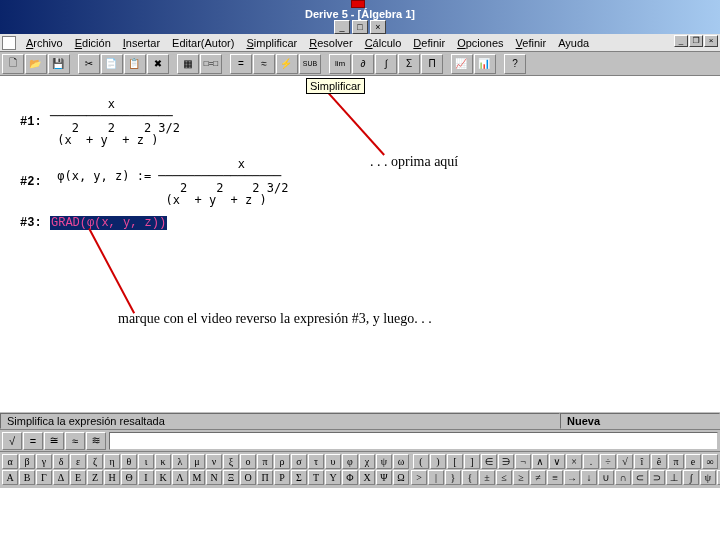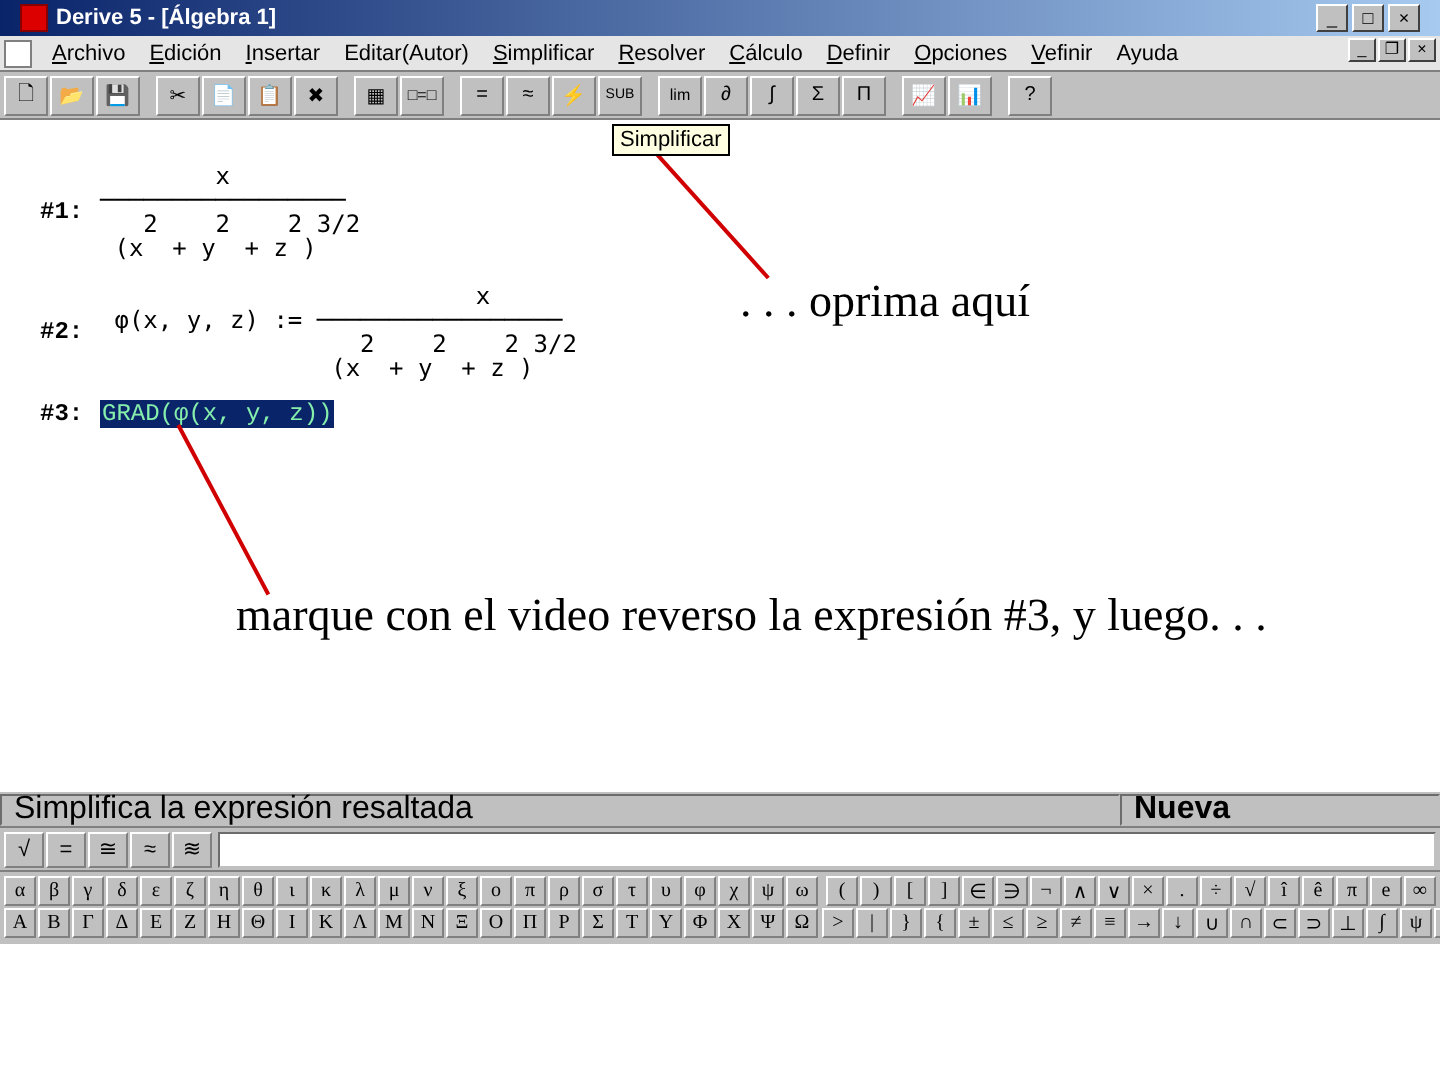--- a/index.html
+++ b/index.html
@@ -1,39 +1,39 @@
 <!DOCTYPE html>
 <html><head>
 <meta charset="utf-8">
 <style>
   * { margin: 0; padding: 0; box-sizing: border-box; }
   body { font-family: "MS Sans Serif", Tahoma, sans-serif; font-size: 11px; background: #fff; width: 720px; height: 540px; overflow: hidden; position: relative; }
-  .titlebar { height: 18px; background: linear-gradient(to right, #0a246a, #a6caf0); color: #fff; display: flex; align-items: center; padding: 0 10px; }
+  .titlebar { height: 34px; background: linear-gradient(to right, #0a246a, #a6caf0); color: #fff; display: flex; align-items: center; padding: 0 10px; flex-direction: column; }
   .titlebar .app-icon { width: 14px; height: 14px; background: #d00; margin-right: 4px; display: inline-block; border: 1px solid #800; }
   .titlebar .title { flex: 1; font-weight: bold; font-size: 11px; }
   .titlebar .win-btns { display: flex; gap: 2px; }
   .titlebar .wbtn { width: 16px; height: 14px; background: #c0c0c0; border: 1px solid #fff; border-right-color: #404040; border-bottom-color: #404040; font-size: 9px; text-align: center; line-height: 12px; color: #000; }
   .menubar { height: 18px; background: #e5e5e5; display: flex; align-items: center; padding: 0 2px; border-bottom: 1px solid #808080; position: relative; }
   .menubar .doc-icon { width: 14px; height: 14px; background: #fff; border: 1px solid #808080; margin-right: 4px; }
   .menubar .mitem { padding: 1px 6px; cursor: default; }
   .menubar .mitem u { text-decoration: underline; }
   .menubar .mdi-btns { position: absolute; right: 2px; top: 1px; display: flex; gap: 1px; }
   .menubar .mdi-btns .wbtn { width: 14px; height: 12px; background: #c0c0c0; border: 1px solid #fff; border-right-color: #404040; border-bottom-color: #404040; font-size: 8px; text-align: center; line-height: 10px; }
   .toolbar { height: 24px; background: #c0c0c0; border-bottom: 1px solid #808080; display: flex; align-items: center; padding: 1px 2px; gap: 1px; }
   .toolbar .tbtn { width: 22px; height: 20px; background: #c0c0c0; border: 1px solid #fff; border-right-color: #808080; border-bottom-color: #808080; display: flex; align-items: center; justify-content: center; font-size: 10px; }
   .toolbar .tsep { width: 6px; }
   .workspace { position: relative; height: 335px; background: #fff; overflow: hidden; }
   .tooltip { position: absolute; left: 306px; top: 2px; background: #ffffe1; border: 1px solid #000; padding: 1px 3px; font-size: 11px; z-index: 10; }
   .expr-row { position: absolute; display: flex; align-items: center; font-family: "Courier New", monospace; font-size: 12px; }
   .expr-label { width: 30px; font-weight: bold; }
   .expr-content { white-space: pre; line-height: 12px; }
-  .highlight { background: #0a246a; color: #86efac; padding: 0 1px; }
-  .annotation { position: absolute; font-family: "Times New Roman", serif; font-size: 23px; color: #000; }
+  .highlight { background: #0a246a; color: #ec4899; padding: 0 1px; }
+  .annotation { position: absolute; font-family: "Times New Roman", serif; font-size: 14px; color: #000; }
   .arrow-line { position: absolute; background: #d00000; transform-origin: top left; height: 2px; }
-  .statusbar { height: 18px; background: #c0c0c0; border-top: 1px solid #fff; display: flex; align-items: center; font-size: 16px; }
+  .statusbar { height: 18px; background: #c0c0c0; border-top: 1px solid #fff; display: flex; align-items: center; font-size: 11px; }
   .statusbar .panel { padding: 0 6px; border: 1px inset #c0c0c0; height: 16px; line-height: 14px; }
   .statusbar .panel.main { flex: 1; }
   .inputbar { height: 22px; background: #c0c0c0; border-top: 1px solid #808080; display: flex; align-items: center; padding: 1px 2px; gap: 1px; }
   .inputbar .ibtn { width: 20px; height: 18px; background: #c0c0c0; border: 1px solid #fff; border-right-color: #808080; border-bottom-color: #808080; display: flex; align-items: center; justify-content: center; font-size: 11px; }
   .inputbar .entry { flex: 1; height: 18px; background: #fff; border: 1px inset #c0c0c0; margin-left: 2px; }
   .sympanel { background: #c0c0c0; border-top: 1px solid #808080; padding: 2px; }
   .symrow { display: flex; gap: 1px; margin-bottom: 1px; }
   .symbtn { height: 15px; background: #c0c0c0; border: 1px solid #fff; border-right-color: #808080; border-bottom-color: #808080; display: flex; align-items: center; justify-content: center; font-size: 10px; font-family: "Symbol", "Times New Roman", serif; flex: 0 0 auto; }
   .symbtn.w16 { width: 16px; }
   .symsep { width: 12px; }

